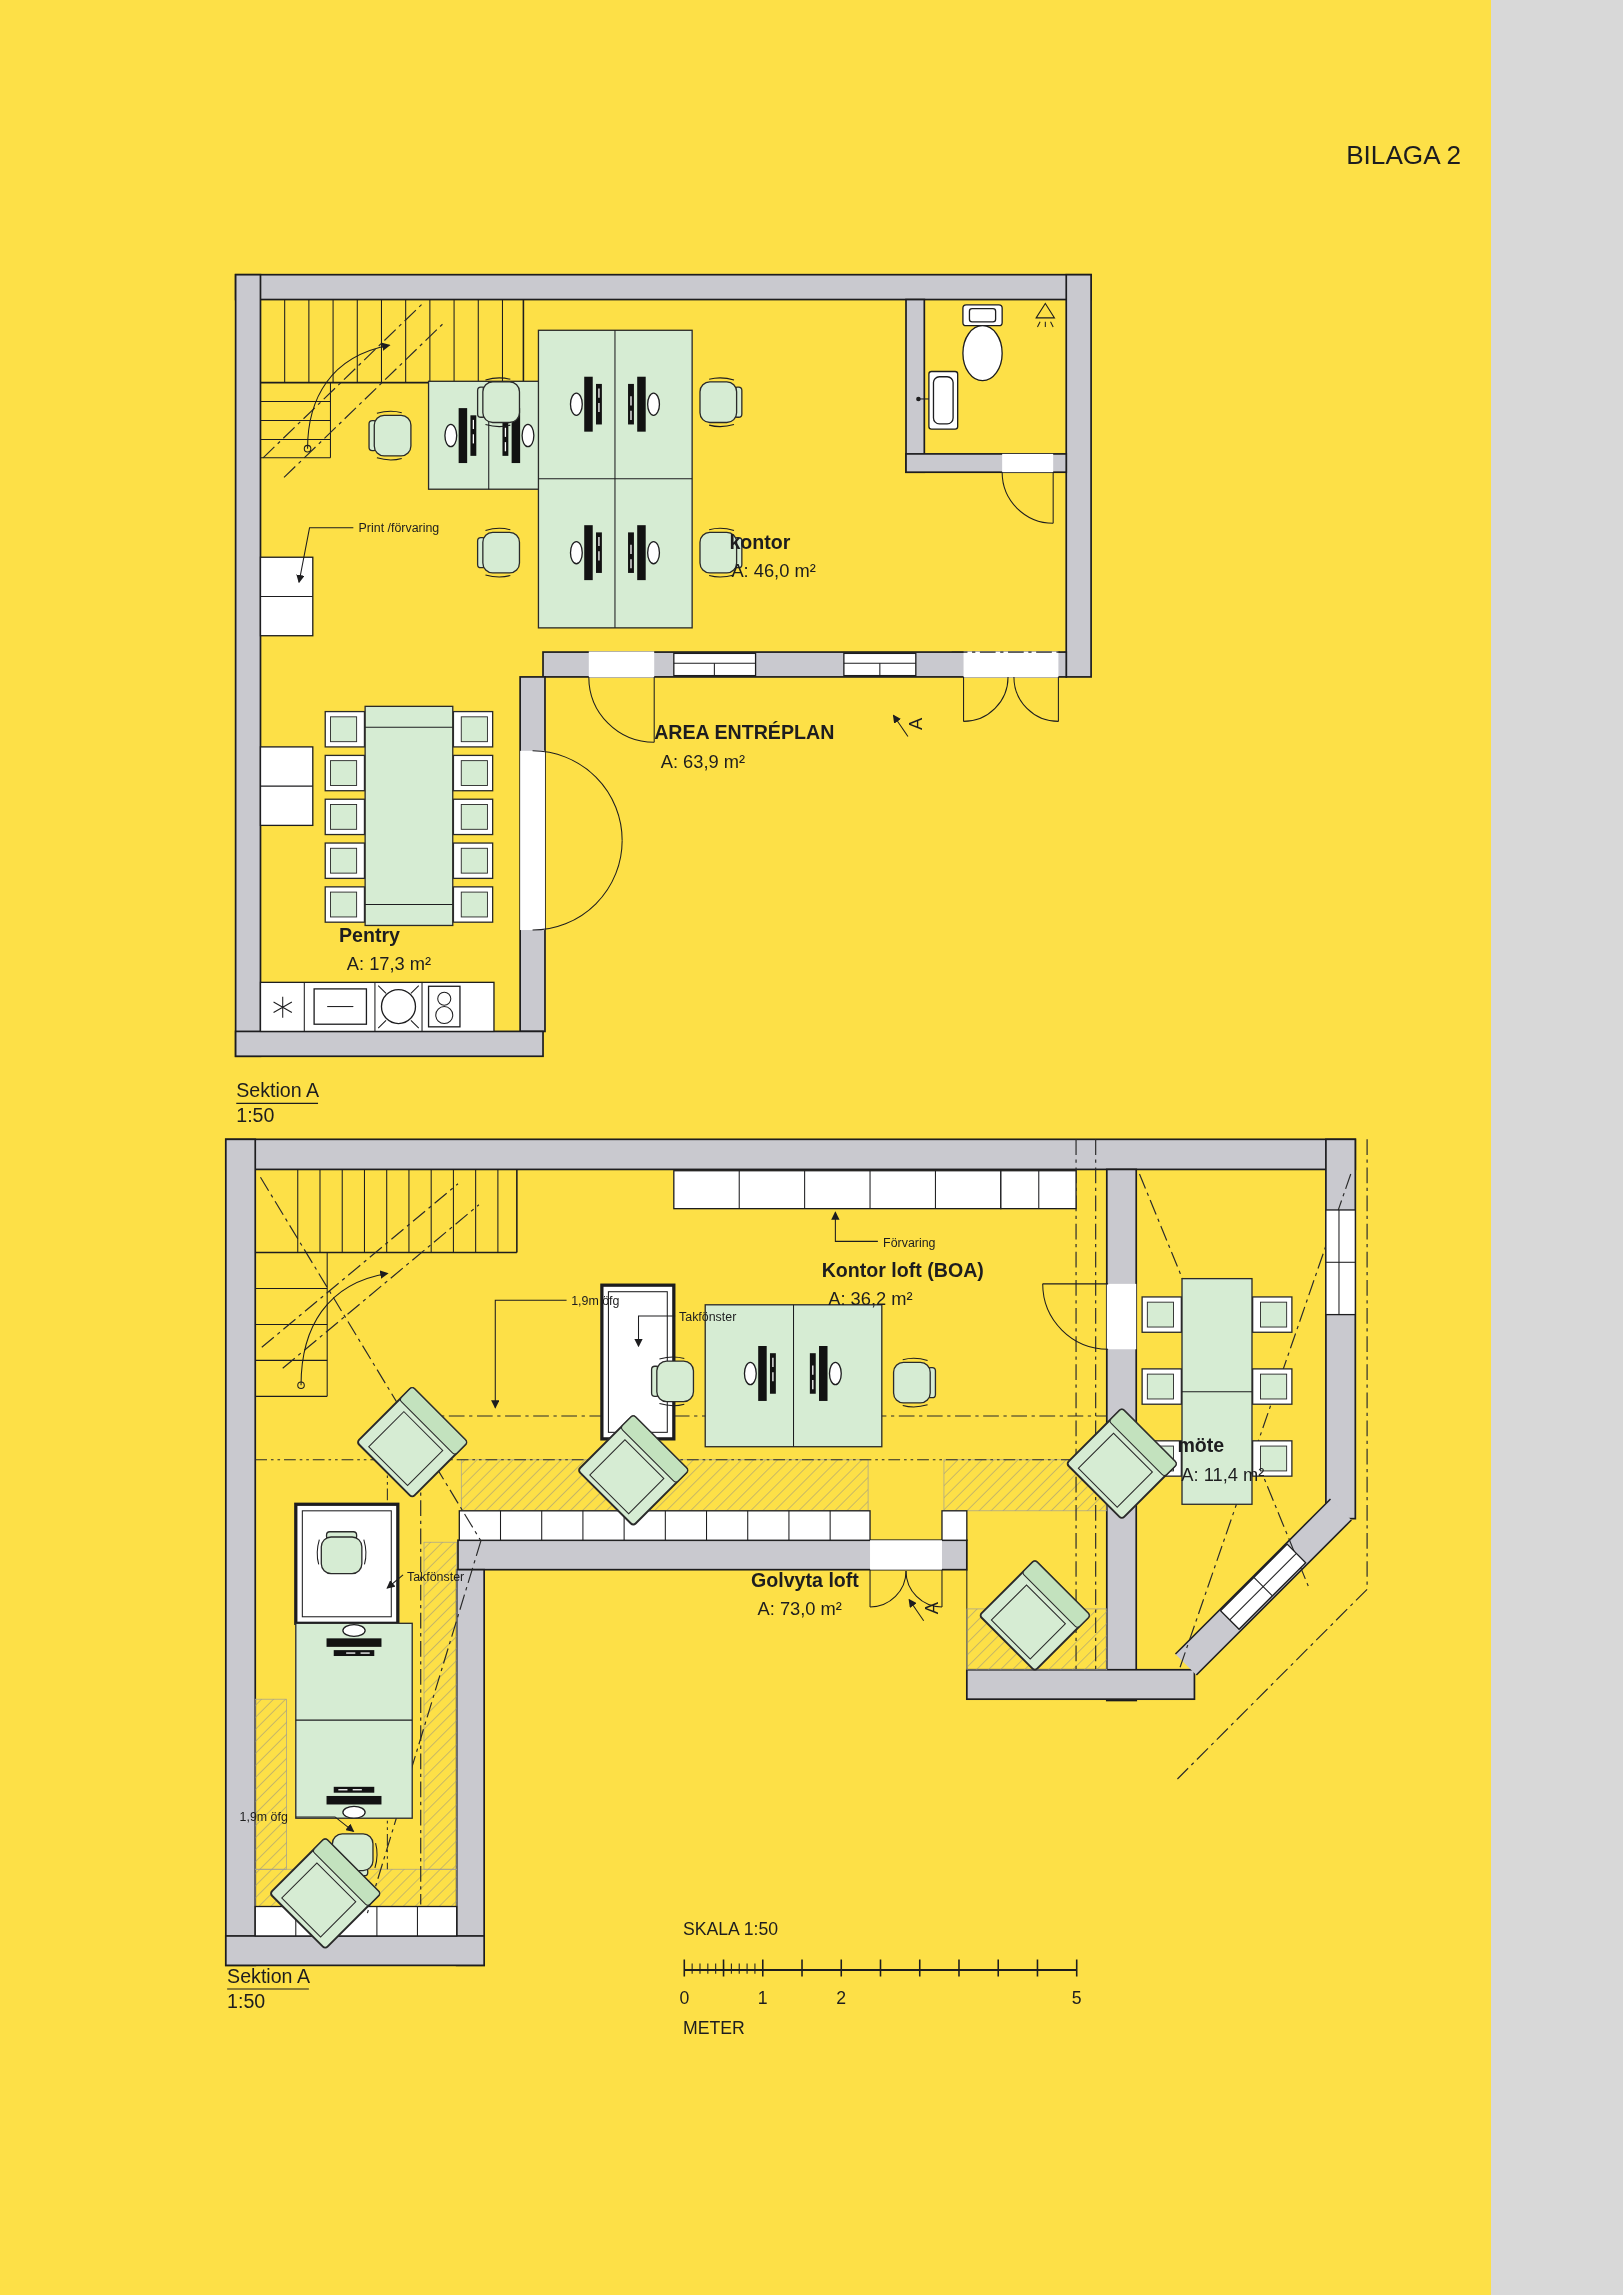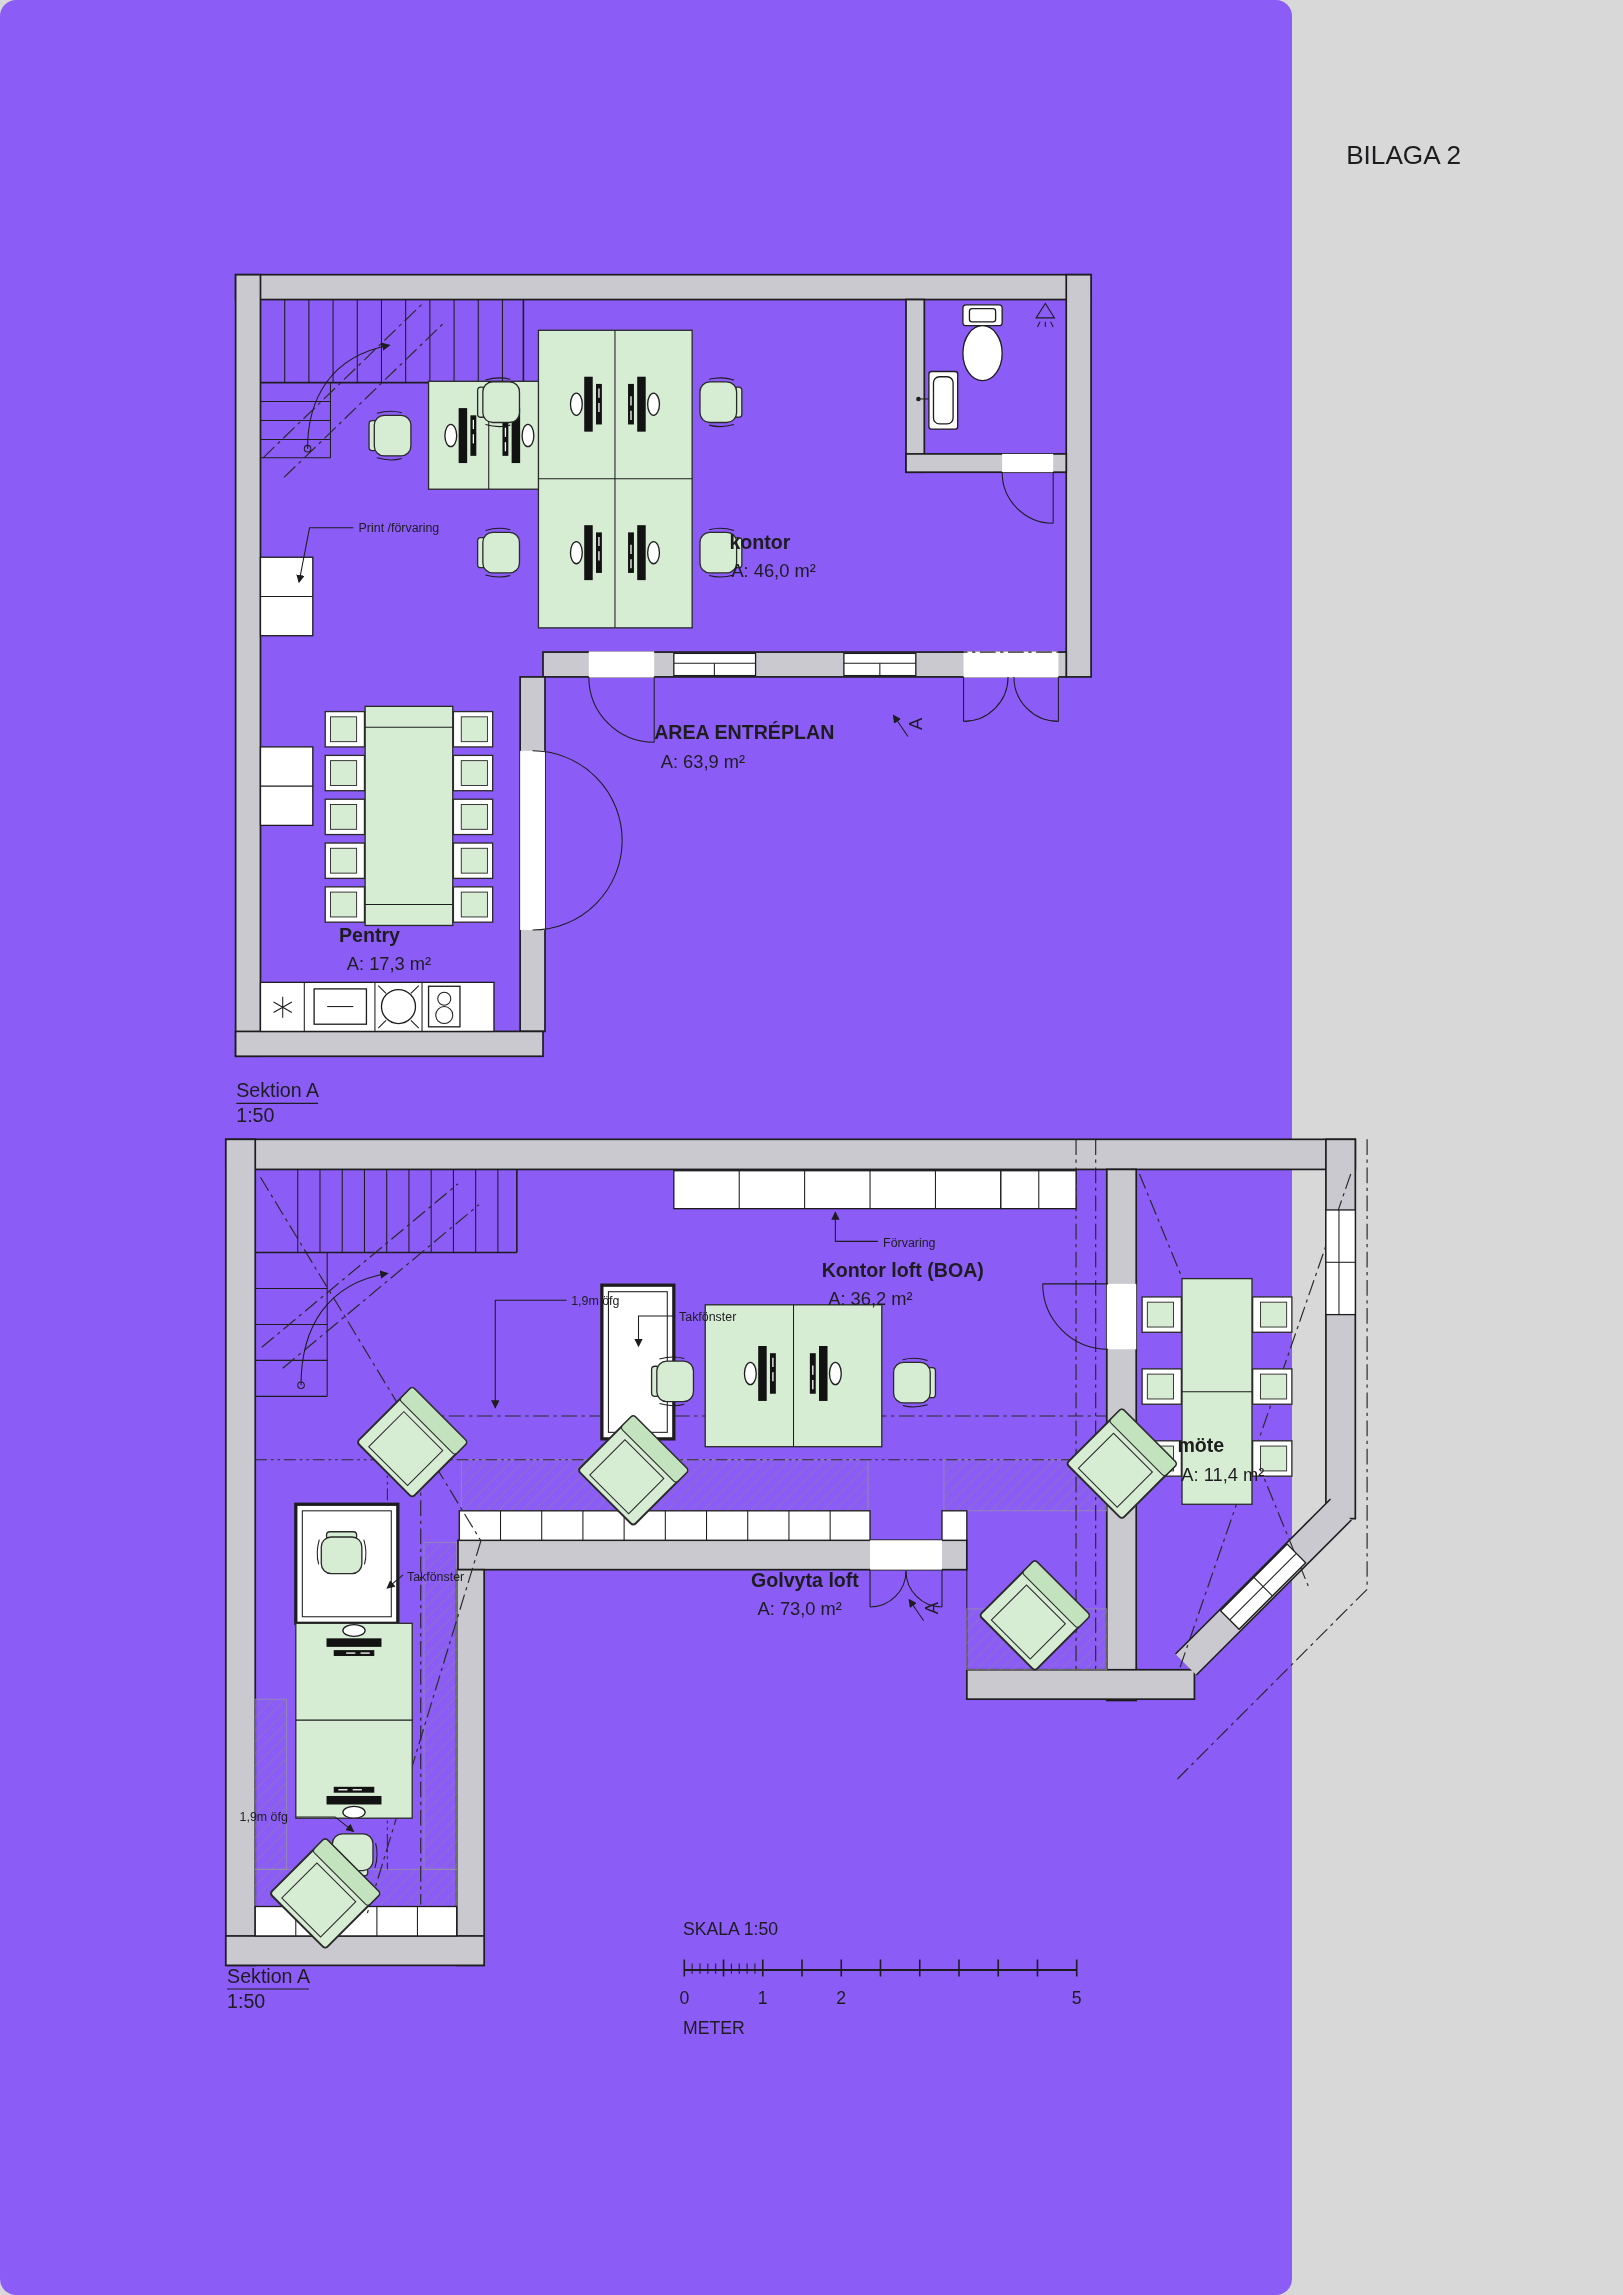--- a/index.html
+++ b/index.html
@@ -1,17 +1,17 @@
 <!DOCTYPE html>
 <html style="--wall: #c9c9cf; --furn: #d6ecd3; --line: #1d1d1f;font-size:10.5px"><head>
 <meta charset="utf-8">
 <style>
   :root{ --wall:#c9c9cf; --furn:#d6ecd3; --line:#1d1d1f; --hatchc:#8a8a8a; }
   html,body{margin:0;padding:0;background:#d8d8d8;}
-  .page{width:1292px;height:2295px;background:#8b5cf6;position:relative;font-family:"Liberation Sans",sans-serif;border-radius:16px;}
+  .page{width:1491px;height:2295px;background:#fde047;position:relative;font-family:"Liberation Sans",sans-serif;}
   svg{position:absolute;left:0;top:0;}
   text{fill:var(--line);font-family:"Liberation Sans",sans-serif;}
   .t-title{font-size:40px;}
   .t-room{font-size:30px;font-weight:bold;}
   .t-area{font-size:28px;}
   .t-ann{font-size:19px;}
   .t-sek{font-size:30px;}
   .t-num{font-size:27px;}
   .ln{stroke:var(--line);fill:none;stroke-width:2.4;}
   .thin{stroke-width:1.6;}

